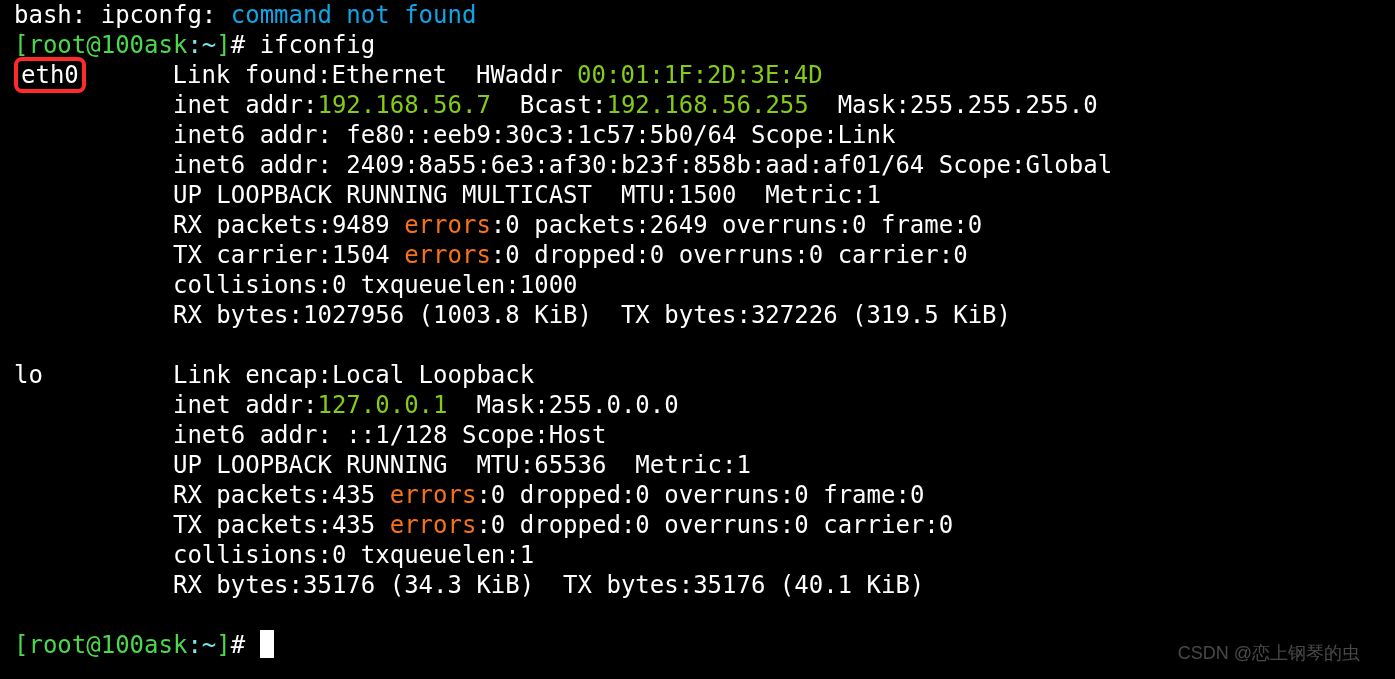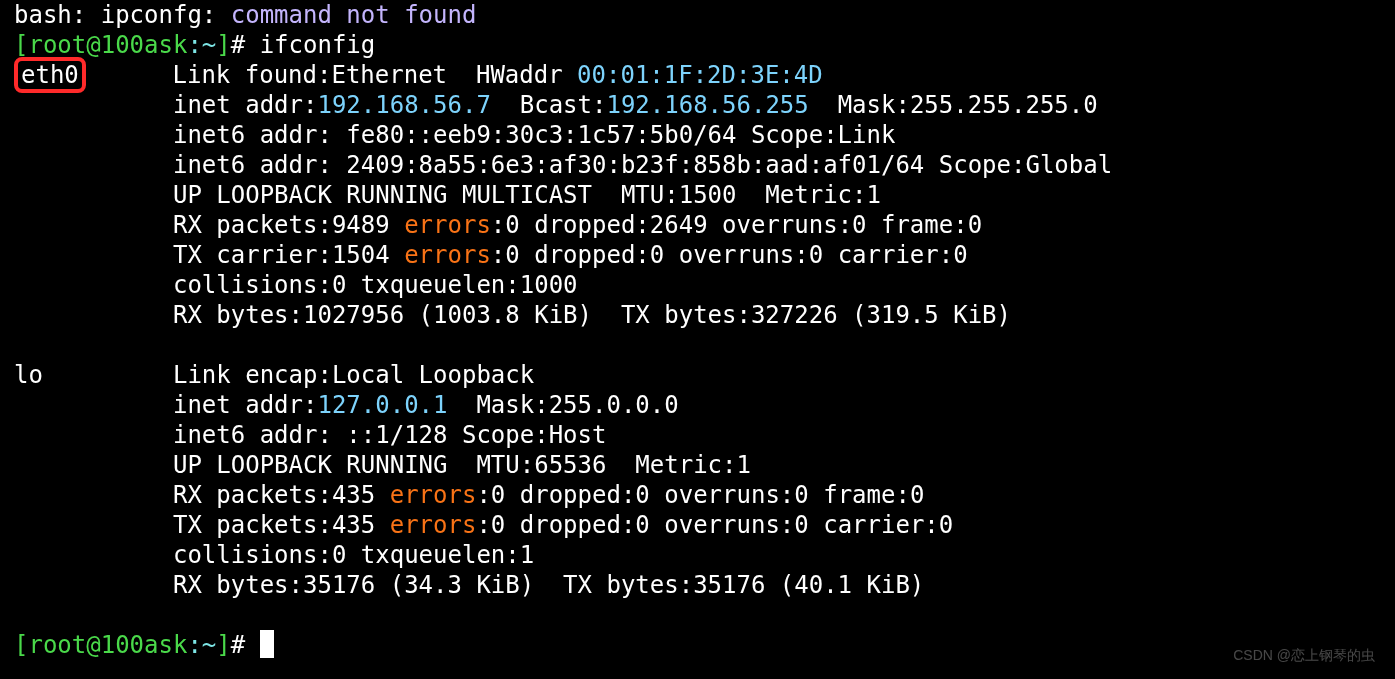--- a/index.html
+++ b/index.html
@@ -1,36 +1,36 @@
 <!DOCTYPE html>
 <html><head>
 <meta charset="utf-8">
 <style>
   html,body{margin:0;padding:0;background:#000;width:1395px;height:679px;overflow:hidden}
   pre{margin:0;padding:0 8px 0 14px;font-family:"DejaVu Sans Mono","Liberation Mono",Menlo,Consolas,monospace;font-size:24px;line-height:30px;color:#fff;white-space:pre}
-  .yel{color:#c4b5fd}
+  .yel{color:#0ea5e9}
   .grn{color:#4ad94a}
-  .mag{color:#7dd3fc}
+  .mag{color:#84cc16}
   .red{color:#f97316}
   .cyn{color:#7ee6e6}
   .box{border:4px solid #ff2a2a;border-radius:8px;padding:0 3px}
   .cur{display:inline-block;width:14px;height:28px;background:#fff;vertical-align:-5px}
-  .wm{position:absolute;right:20px;bottom:14px;color:rgba(255,255,255,.28);font-family:Arial,Helvetica,sans-serif;font-size:14px}
+  .wm{position:absolute;right:35px;bottom:14px;color:rgba(255,255,255,.28);font-family:Arial,Helvetica,sans-serif;font-size:18px}
 </style>
 </head>
 <body>
 
 <pre><span><span>bash: ipconfg: </span><span class="yel">command not found</span></span>
 <span><span class="grn">[</span><span class="grn">root</span><span class="grn">@</span><span class="grn">100ask</span><span class="cyn">:</span><span class="cyn">~</span><span class="grn">]</span><span>#</span> <span>ifconfig</span></span>
 <span><span class="box">eth0</span>      <span>Link found:Ethernet  HWaddr </span><span class="mag">00:01:1F:2D:3E:4D</span></span>
            <span>inet addr:</span><span class="mag">192.168.56.7</span><span>  Bcast:</span><span class="mag">192.168.56.255</span><span>  Mask:255.255.255.0</span>
            <span>inet6 addr: fe80::eeb9:30c3:1c57:5b0/64 Scope:Link</span>
            <span>inet6 addr: 2409:8a55:6e3:af30:b23f:858b:aad:af01/64 Scope:Global</span>
            <span>UP LOOPBACK RUNNING MULTICAST  MTU:1500  Metric:1</span>
-           <span>RX packets:9489 </span><span class="red">errors</span><span>:0 dropped:2649 overruns:0 frame:0</span>
+           <span>RX packets:9489 </span><span class="red">errors</span><span>:0 packets:2649 overruns:0 frame:0</span>
            <span>TX carrier:1504 </span><span class="red">errors</span><span>:0 dropped:0 overruns:0 carrier:0</span>
            <span>collisions:0 txqueuelen:1000</span>
            <span>RX bytes:1027956 (1003.8 KiB)  TX bytes:327226 (319.5 KiB)</span>
 
 <span><span>lo</span>         <span>Link encap:Local Loopback</span></span>
            <span>inet addr:</span><span class="mag">127.0.0.1</span><span>  Mask:255.0.0.0</span>
            <span>inet6 addr: ::1/128 Scope:Host</span>
            <span>UP LOOPBACK RUNNING  MTU:65536  Metric:1</span>
            <span>RX packets:435 </span><span class="red">errors</span><span>:0 dropped:0 overruns:0 frame:0</span>
            <span>TX packets:435 </span><span class="red">errors</span><span>:0 dropped:0 overruns:0 carrier:0</span>

